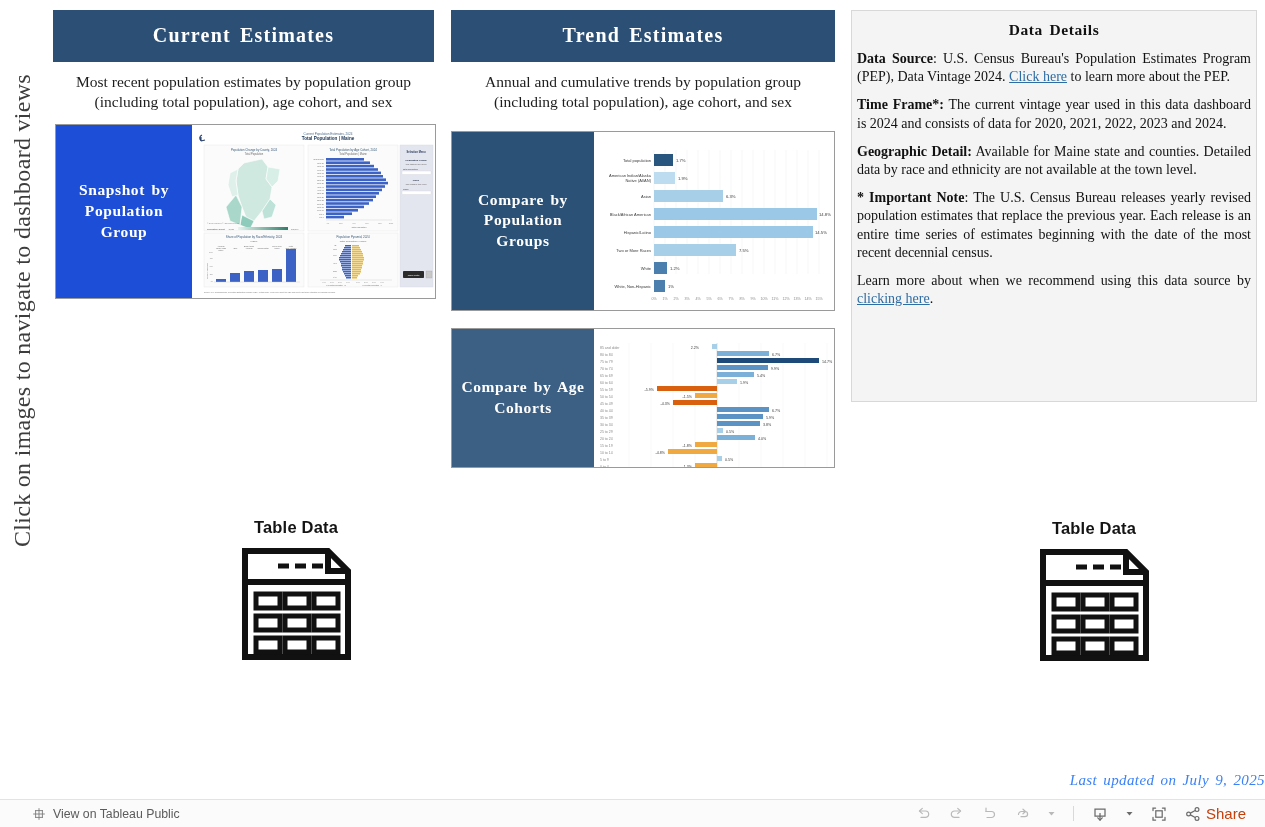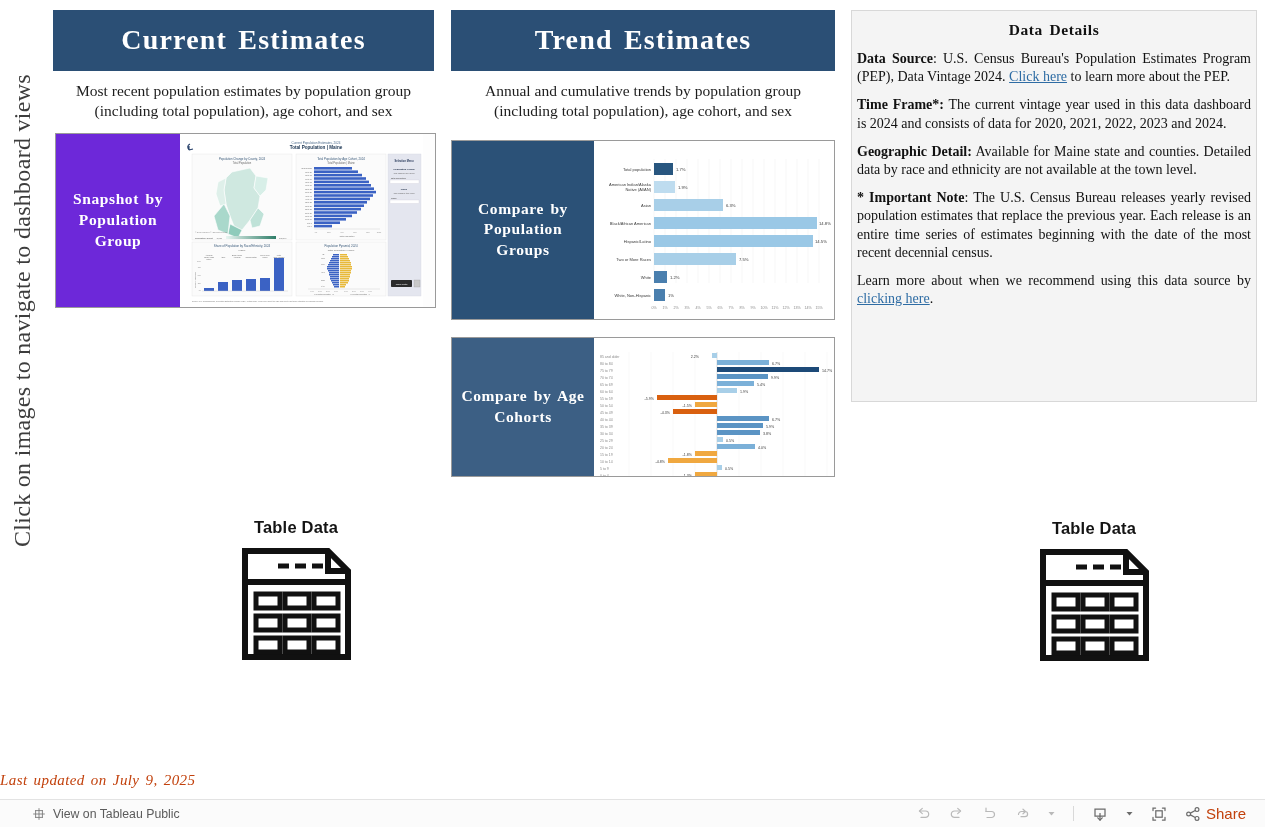--- a/index.html
+++ b/index.html
@@ -30,21 +30,21 @@
   .col { position: absolute; top: 10px; }
   .col-current { left: 53px; width: 381px; }
   .col-trend   { left: 451px; width: 384px; }
 
   .banner {
     background: #2b4f75;
     color: #ffffff;
     text-align: center;
     font-family: "Liberation Serif", serif;
     font-weight: bold;
-    font-size: 28px;
+    font-size: 20px;
     letter-spacing: 1.2px;
     padding: 14px 6px 15px 6px;
     word-spacing: 3px;
   }
   .subtitle {
     text-align: center;
     font-family: "Liberation Serif", serif;
     font-size: 15.5px;
     line-height: 1.32;
     color: #1d1d1d;
@@ -68,21 +68,21 @@
     font-size: 15.5px;
     line-height: 1.35;
     text-align: center;
     letter-spacing: .6px;
     word-spacing: 2px;
     padding: 4px;
   }
   .thumb-body { flex: 1 1 auto; position: relative; background:#fdfdfd; overflow:hidden; }
 
   #card-snapshot { margin: 3px 0 0 2px; width: 381px; height: 175px; }
-  #card-snapshot .thumb-label { width: 124px; background: #6d28d9; }
+  #card-snapshot .thumb-label { width: 136px; background: #1d4ed8; }
 
   #card-compare-groups { width: 384px; height: 180px; margin-top: 10px; }
   #card-compare-groups .thumb-label { width: 142px; background: #2b5177; }
 
   #card-compare-age { width: 384px; height: 140px; margin-top: 17px; }
   #card-compare-age .thumb-label { width: 142px; background: #3c5f84; }
 
   
   .tabledata {
     position: absolute;
@@ -125,25 +125,25 @@
     line-height: 1.30;
     text-align: justify;
     margin-bottom: 10px;
   }
   .details b { font-weight: bold; }
   .details a { color: #2e6ca4; text-decoration: underline; }
 
   
   .last-updated {
     position: absolute; left: 0; top: 772px; width: 1265px;
-    text-align: left;
+    text-align: right;
     font-family: "Liberation Serif", serif;
     font-style: italic;
     font-size: 15px;
-    color: #c2410c;
+    color: #3b82f6;
     letter-spacing: .4px;
     word-spacing: 2px;
   }
 
   .toolbar {
     position: absolute; left: 0; bottom: 0; width: 1265px; height: 28px;
     background: #fbfbfb;
     border-top: 1px solid #e3e3e3;
     display: flex; align-items: center;
     font-family: "Liberation Sans", sans-serif;

